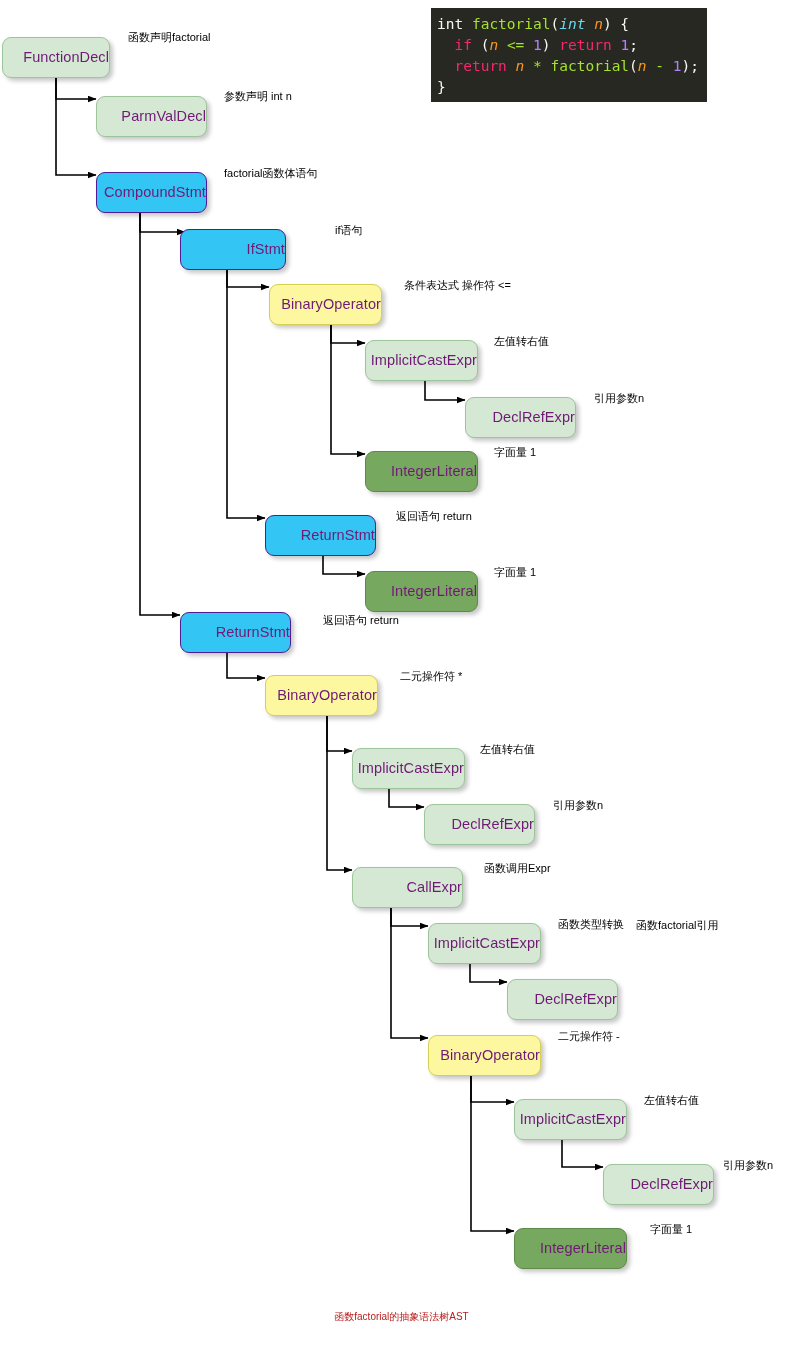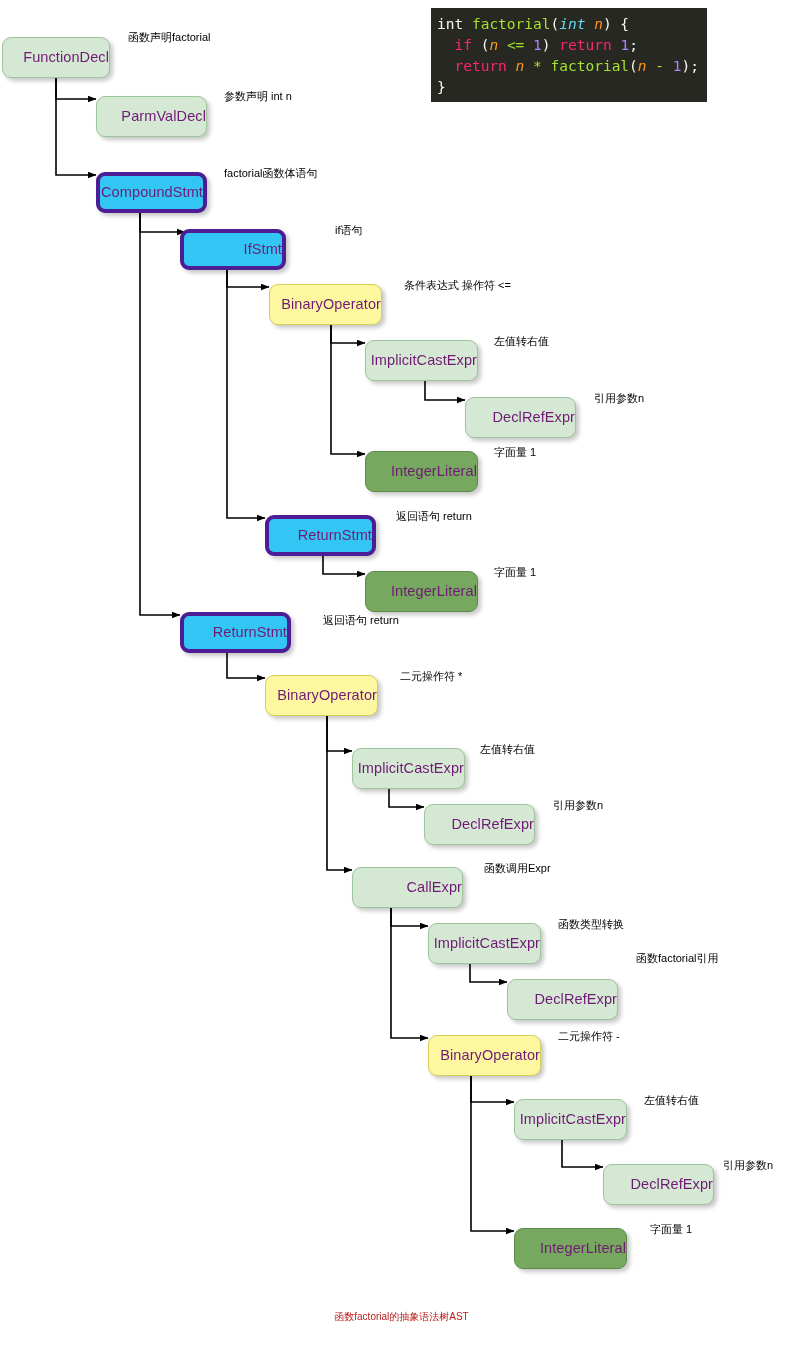--- a/index.html
+++ b/index.html
@@ -35,21 +35,21 @@
     box-shadow: 3px 3px 4px rgba(0,0,0,0.22);
     white-space: nowrap;
     margin-top: 17px;
   }
   .n-decl {           
     background: #d5e8d4;
     border: 1px solid #9dc49a;
   }
   .n-stmt {           
     background: #33c6f4;
-    border: 4px solid #4c1d95;
+    border: 1px solid #4c1d95;
     padding-left: 32px;
   }
   .n-op {             
     background: #fdf8a0;
     border: 1px solid #d6cf55;
   }
   .n-lit {            
     background: #76a85f;
     border: 1px solid #5d8a49;
   }
@@ -227,21 +227,21 @@
       <div class="annot" style="left: 594px; top: 392px;">引用参数n</div>
       <div class="annot" style="left: 494px; top: 446px;">字面量 1</div>
       <div class="annot" style="left: 396px; top: 510px;">返回语句 return</div>
       <div class="annot" style="left: 494px; top: 566px;">字面量 1</div>
       <div class="annot" style="left: 323px; top: 614px;">返回语句 return</div>
       <div class="annot" style="left: 400px; top: 670px;">二元操作符 *</div>
       <div class="annot" style="left: 480px; top: 743px;">左值转右值</div>
       <div class="annot" style="left: 553px; top: 799px;">引用参数n</div>
       <div class="annot" style="left: 484px; top: 862px;">函数调用Expr</div>
       <div class="annot" style="left: 558px; top: 918px;">函数类型转换</div>
-      <div class="annot" style="left: 636px; top: 952px;">函数factorial引用</div>
+      <div class="annot" style="left: 636px; top: 919px;">函数factorial引用</div>
       <div class="annot" style="left: 558px; top: 1030px;">二元操作符 -</div>
       <div class="annot" style="left: 644px; top: 1094px;">左值转右值</div>
       <div class="annot" style="left: 723px; top: 1159px;">引用参数n</div>
       <div class="annot" style="left: 650px; top: 1223px;">字面量 1</div>
     </div>
 
   <div id="code-card">
       <div class="ln"><span class="c-plain">int </span><span class="c-fn">factorial</span><span class="c-plain">(</span><span class="c-type">int</span><span class="c-plain"> </span><span class="c-var">n</span><span class="c-plain">) {</span></div>
       <div class="ln"><span class="c-plain">  </span><span class="c-kw">if</span><span class="c-plain"> (</span><span class="c-var">n</span><span class="c-plain"> </span><span class="c-op">&lt;=</span><span class="c-plain"> </span><span class="c-num">1</span><span class="c-plain">) </span><span class="c-kw">return</span><span class="c-plain"> </span><span class="c-num">1</span><span class="c-plain">;</span></div>
       <div class="ln"><span class="c-plain">  </span><span class="c-kw">return</span><span class="c-plain"> </span><span class="c-var">n</span><span class="c-plain"> </span><span class="c-op">*</span><span class="c-plain"> </span><span class="c-fn">factorial</span><span class="c-plain">(</span><span class="c-var">n</span><span class="c-plain"> </span><span class="c-op">-</span><span class="c-plain"> </span><span class="c-num">1</span><span class="c-plain">);</span></div>

